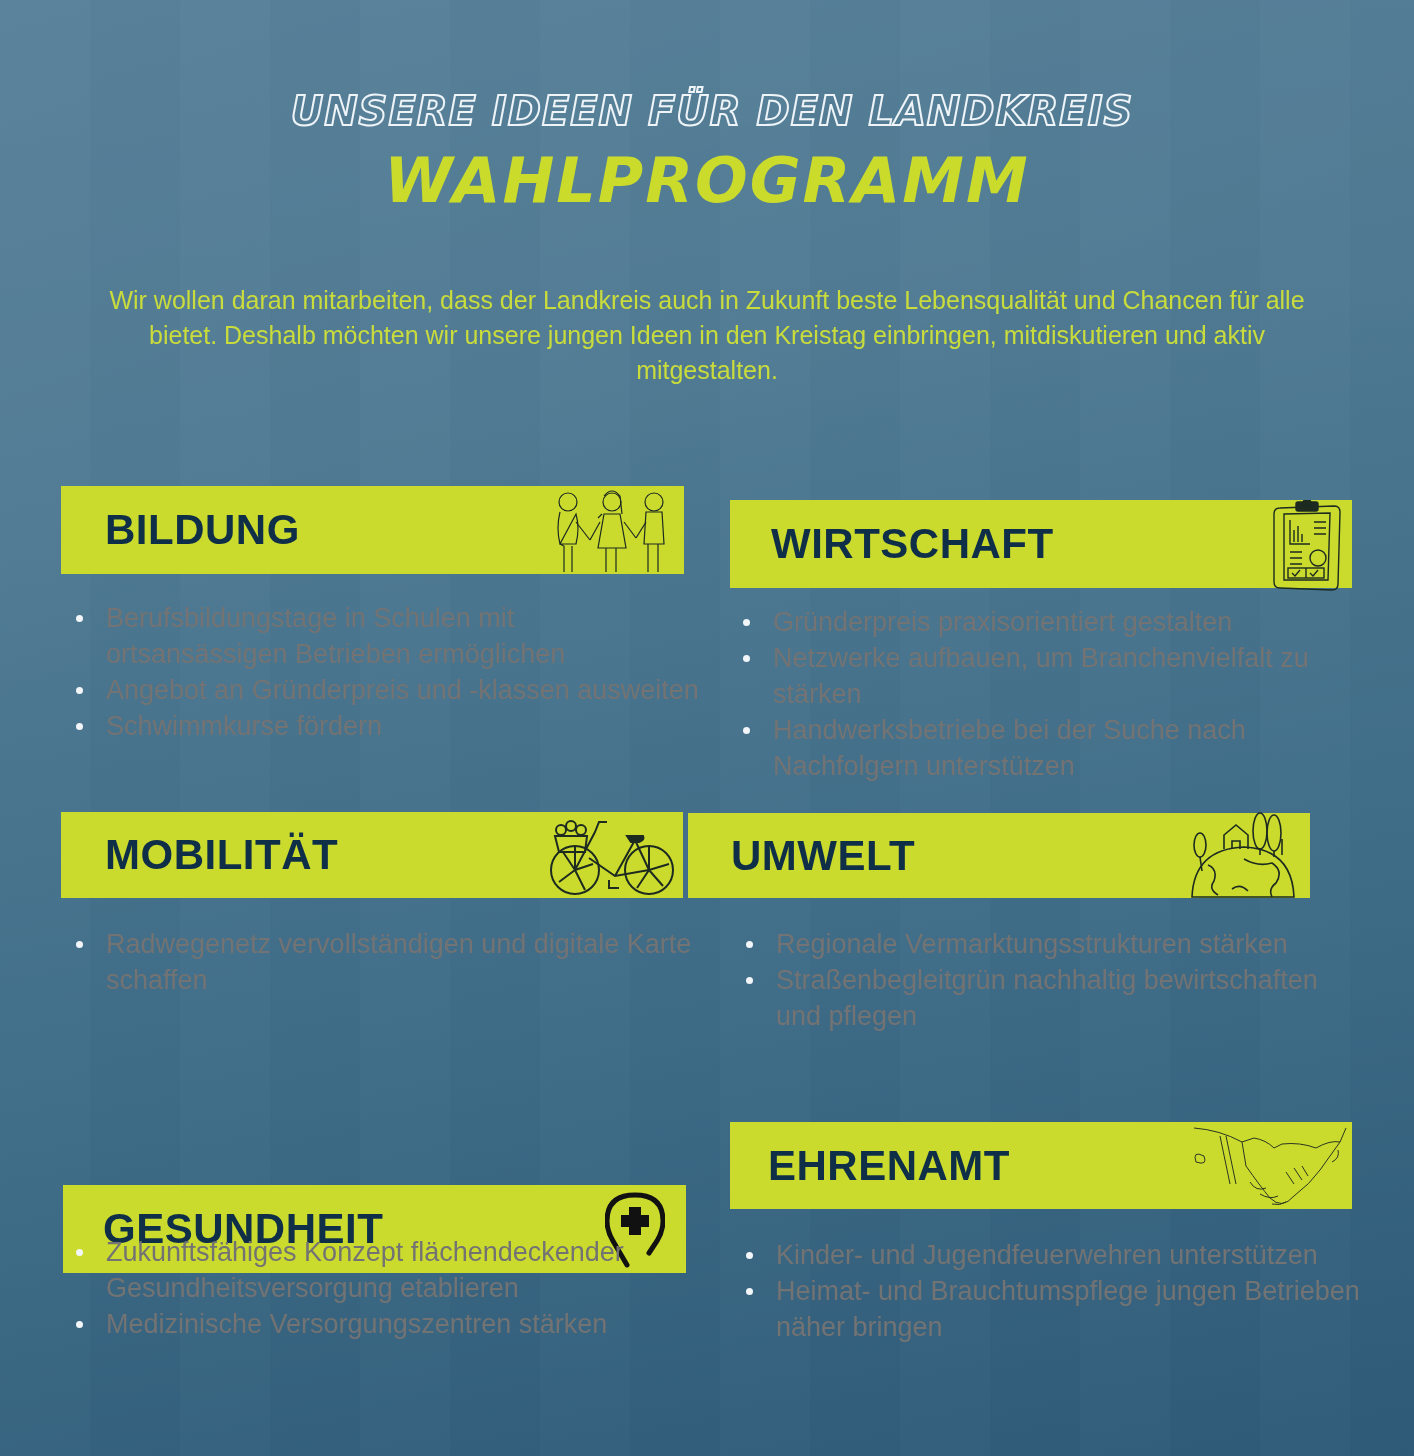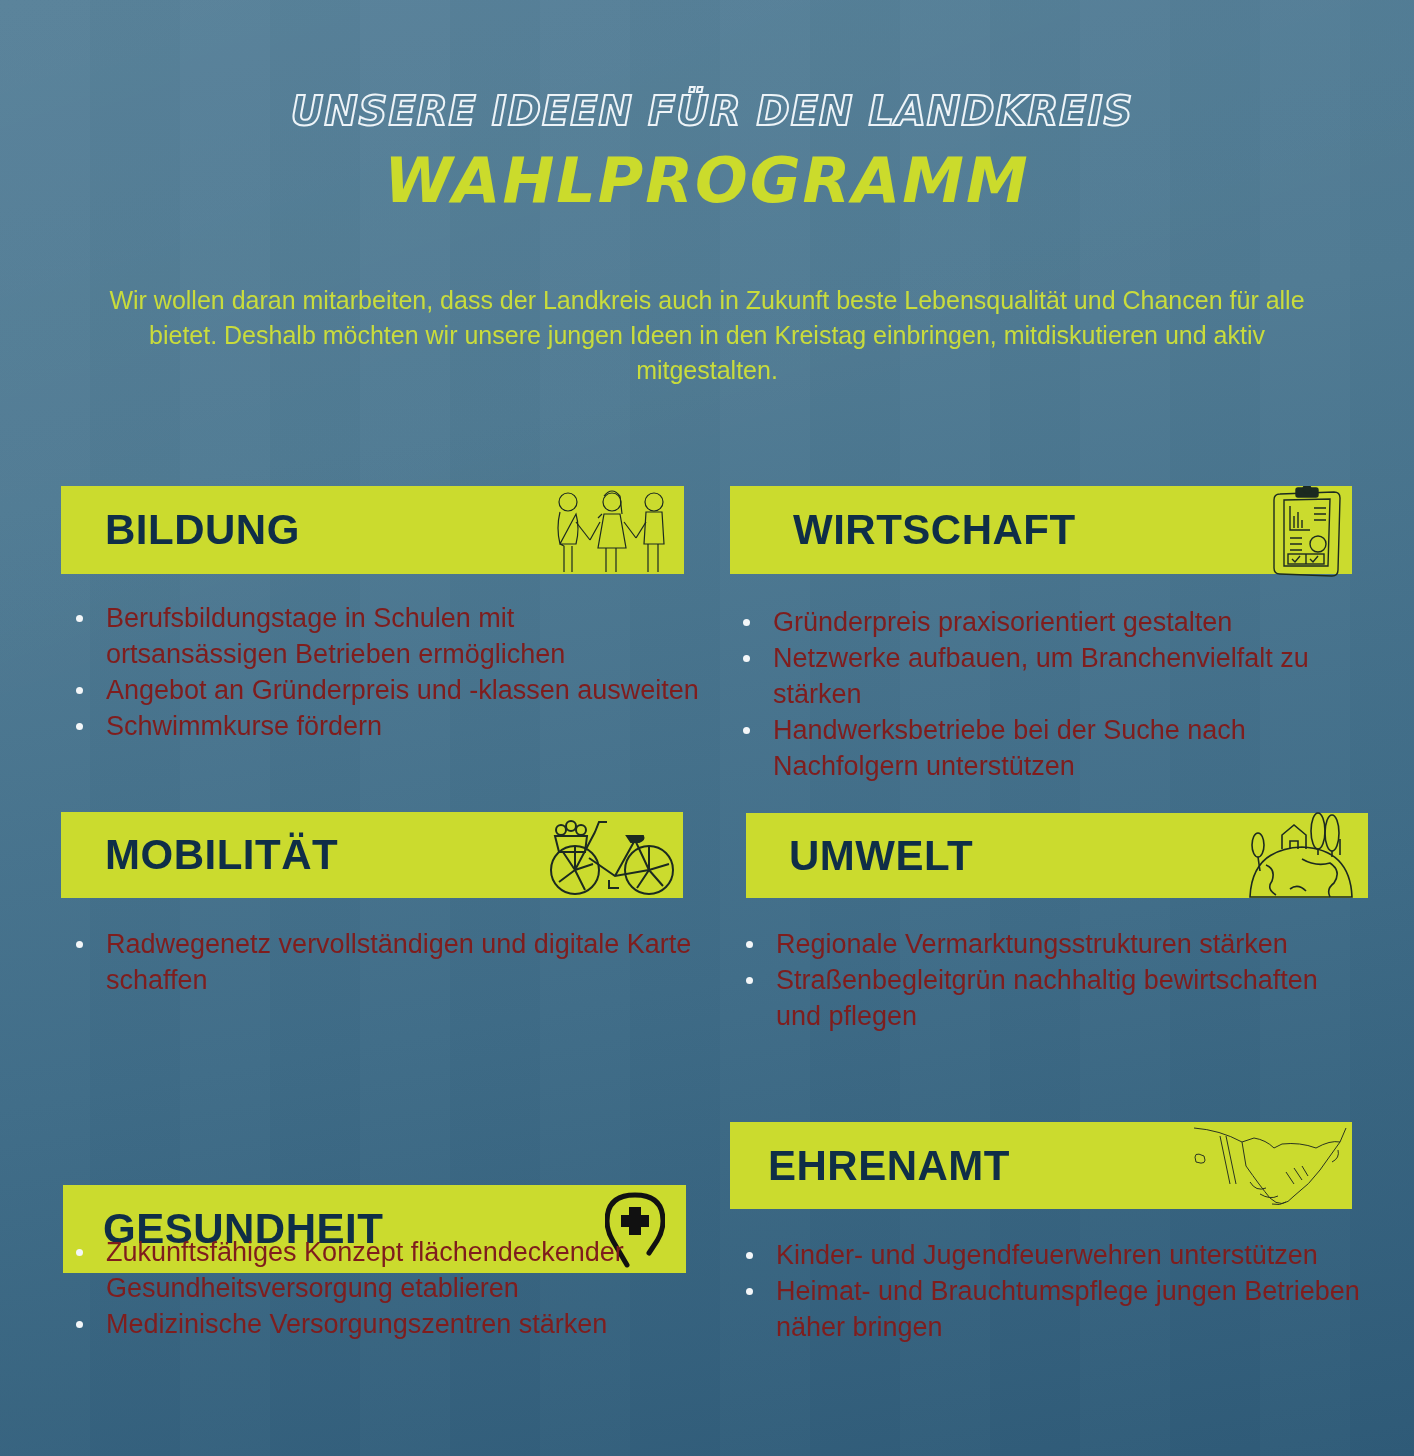--- a/index.html
+++ b/index.html
@@ -33,21 +33,21 @@
     .band {
       position: absolute; background: #cbdb2e; height: 88px;
       display: flex; align-items: center;
     }
     .band-title {
       font-family: Liberation Sans, sans-serif; font-weight: bold;
       font-size: 42px; color: #0f2e47; letter-spacing: 0.5px;
     }
     .band-icon { position: absolute; top: 2px; }
     ul.points {
-      position: absolute; list-style: none; color: #7f1d1d;
+      position: absolute; list-style: none; color: #737373;
       font-size: 27px; line-height: 36px;
     }
     ul.points li { position: relative; padding-left: 46px; }
     ul.points li::before {
       content: ""; position: absolute; left: 16px; top: 15px;
       width: 7px; height: 7px; border-radius: 50%; background: #f3f6f8;
     }
   </style>
 </head>
 <body>
@@ -74,21 +74,21 @@
       <path d="M94 56 L94 84 M104 56 L104 84"></path>
       <path d="M92 34 L82 50"></path>
   </svg>
 </div>
 <ul class="points" style="left:60px; top:600px; width:640px;">
   <li>Berufsbildungstage in Schulen mit ortsansässigen Betrieben ermöglichen</li>
   <li>Angebot an Gründerpreis und -klassen ausweiten</li>
   <li>Schwimmkurse fördern</li>
 </ul>
 
-<div class="band" style="left:730px; top:486px; width:622px;padding-left:22px;">
+<div class="band" style="left:730px; top:500px; width:622px;">
   <span class="band-title" style="margin-left:41px;">WIRTSCHAFT</span>
   <svg class="band-icon" style="left:540px; top:0px;" width="76" height="92" viewBox="0 0 76 92" fill="none" stroke="#1c2a20" stroke-width="1.4">
     <path d="M10 8 L64 6 Q70 6 70 12 L68 84 Q68 90 62 90 L10 88 Q4 88 4 82 L4 14 Q4 8 10 8 Z"></path>
     <path d="M14 14 L60 13 L58 80 L14 80 Z"></path>
     <rect x="26" y="2" width="22" height="9" rx="2" fill="#1c2a20"></rect>
     <circle cx="37" cy="3" r="4" fill="#1c2a20"></circle>
     <path d="M20 20 L20 44 L40 44 M24 42 L24 30 M28 42 L28 26 M32 42 L32 34"></path>
     <path d="M44 22 L56 22 M44 28 L56 28 M44 34 L56 34"></path>
     <path d="M20 52 L32 52 M20 58 L32 58 M20 64 L32 64"></path>
     <circle cx="48" cy="58" r="8"></circle>
@@ -114,21 +114,21 @@
     <circle cx="12" cy="16" r="5"></circle>
       <circle cx="22" cy="12" r="5"></circle>
       <circle cx="32" cy="16" r="5"></circle>
     <path d="M60 66 L60 74 L70 74"></path>
   </svg>
 </div>
 <ul class="points" style="left:60px; top:926px; width:640px;">
   <li>Radwegenetz vervollständigen und digitale Karte schaffen</li>
 </ul>
 
-<div class="band" style="left:746px; top:813px; width:622px; height:85px;text-align:center;">
+<div class="band" style="left:688px; top:813px; width:622px; height:85px;text-align:center;">
   <span class="band-title" style="margin-left:43px;">UMWELT</span>
   <svg class="band-icon" style="left:500px; top:-4px;" width="110" height="90" viewBox="0 0 110 90" fill="none" stroke="#1c2a20" stroke-width="1.6">
     <path d="M4 88 Q6 40 56 38 Q104 40 106 88 Z"></path>
     <path d="M20 56 Q30 60 26 72 Q20 80 30 86 M56 50 Q70 58 84 54 Q96 62 88 74 Q80 80 84 88 M44 80 Q52 74 60 82"></path>
     <path d="M36 40 L36 26 L48 16 L60 26 L60 40 M44 40 L44 32 L52 32 L52 40"></path>
     <ellipse cx="72" cy="22" rx="7" ry="18"></ellipse>
       <ellipse cx="86" cy="24" rx="7" ry="18"></ellipse>
       <path d="M72 40 L72 46 M86 42 L86 48"></path>
     <ellipse cx="12" cy="36" rx="6" ry="12"></ellipse>
       <path d="M12 48 L14 62"></path>

